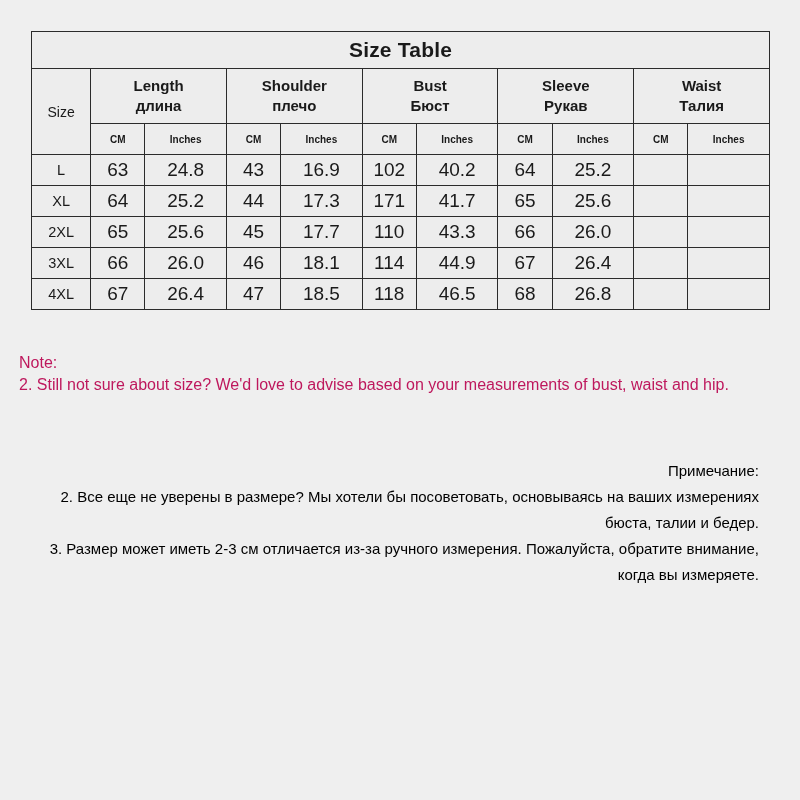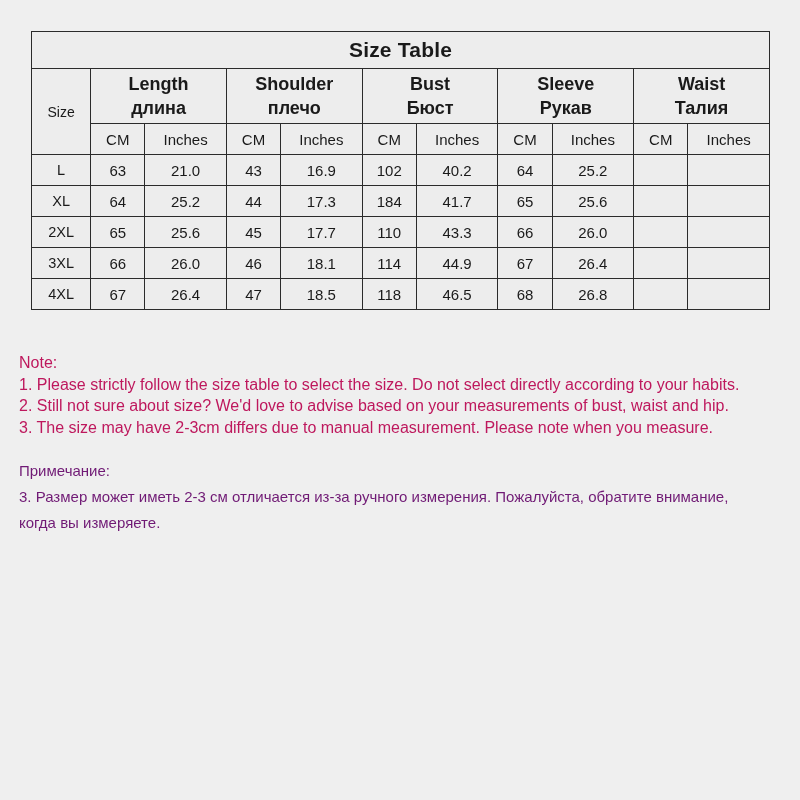--- a/index.html
+++ b/index.html
@@ -50,42 +50,42 @@
   .title-cell {
     height: 36px;
     font-size: 21px;
     font-weight: bold;
     letter-spacing: 0.2px;
     color: #111;
   }
 
   .group-cell {
     height: 54px;
-    font-size: 18px;
+    font-size: 15px;
     font-weight: bold;
     line-height: 1.35;
     color: #111;
   }
 
   .size-cell-header {
     font-size: 14px;
     font-weight: normal;
     color: #111;
   }
 
   .unit-cell {
     height: 30px;
-    font-size: 15px;
-    font-weight: normal;
+    font-size: 10px;
+    font-weight: bold;
     color: #111;
   }
 
   .data-cell {
     height: 30px;
-    font-size: 15px;
+    font-size: 19px;
     font-weight: normal;
     color: #333;
   }
 
   .size-label-cell {
     height: 30px;
     font-size: 14.5px;
     color: #333;
   }
 
@@ -111,21 +111,22 @@
   .notes-ru {
     position: absolute;
     left: 19px;
     top: 458px;
     width: 740px;
   }
 
   .note-block-ru {
     font-size: 15px;
     line-height: 26px;
-    color: #701a75;
+    color: #000000;
+    text-align: right;
   }
 
   .note-line-ru {
     white-space: normal;
   }
 </style>
 </head>
 <body>
 
 <div id="page">
@@ -188,38 +189,38 @@
           <td class="unit-cell">Inches</td>
           <td class="unit-cell">CM</td>
           <td class="unit-cell">Inches</td>
           <td class="unit-cell">CM</td>
           <td class="unit-cell">Inches</td>
         </tr>
 
         <tr>
           <td class="size-label-cell">L</td>
           <td class="data-cell">63</td>
-          <td class="data-cell">21.0</td>
+          <td class="data-cell">24.8</td>
           <td class="data-cell">43</td>
           <td class="data-cell">16.9</td>
           <td class="data-cell">102</td>
           <td class="data-cell">40.2</td>
           <td class="data-cell">64</td>
           <td class="data-cell">25.2</td>
           <td class="data-cell"></td>
           <td class="data-cell"></td>
         </tr>
 
         <tr>
           <td class="size-label-cell">XL</td>
           <td class="data-cell">64</td>
           <td class="data-cell">25.2</td>
           <td class="data-cell">44</td>
           <td class="data-cell">17.3</td>
-          <td class="data-cell">184</td>
+          <td class="data-cell">171</td>
           <td class="data-cell">41.7</td>
           <td class="data-cell">65</td>
           <td class="data-cell">25.6</td>
           <td class="data-cell"></td>
           <td class="data-cell"></td>
         </tr>
 
         <tr>
           <td class="size-label-cell">2XL</td>
           <td class="data-cell">65</td>
@@ -260,23 +261,22 @@
           <td class="data-cell">26.8</td>
           <td class="data-cell"></td>
           <td class="data-cell"></td>
         </tr>
       </tbody>
     </table>
   </div>
 
   <div class="notes note-block">
     <div class="note-line">Note:</div>
-    <div class="note-line">1. Please strictly follow the size table to select the size. Do not select directly according to your habits.</div>
     <div class="note-line">2. Still not sure about size? We'd love to advise based on your measurements of bust, waist and hip.</div>
-    <div class="note-line">3. The size may have 2-3cm differs due to manual measurement. Please note when you measure.</div>
   </div>
 
   <div class="notes-ru note-block-ru">
     <div class="note-line-ru">Примечание:</div>
+    <div class="note-line-ru">2. Все еще не уверены в размере? Мы хотели бы посоветовать, основываясь на ваших измерениях бюста, талии и бедер.</div>
     <div class="note-line-ru">3. Размер может иметь 2-3 см отличается из-за ручного измерения. Пожалуйста, обратите внимание, когда вы измеряете.</div>
   </div>
 
 </div>
 
 </body></html>

